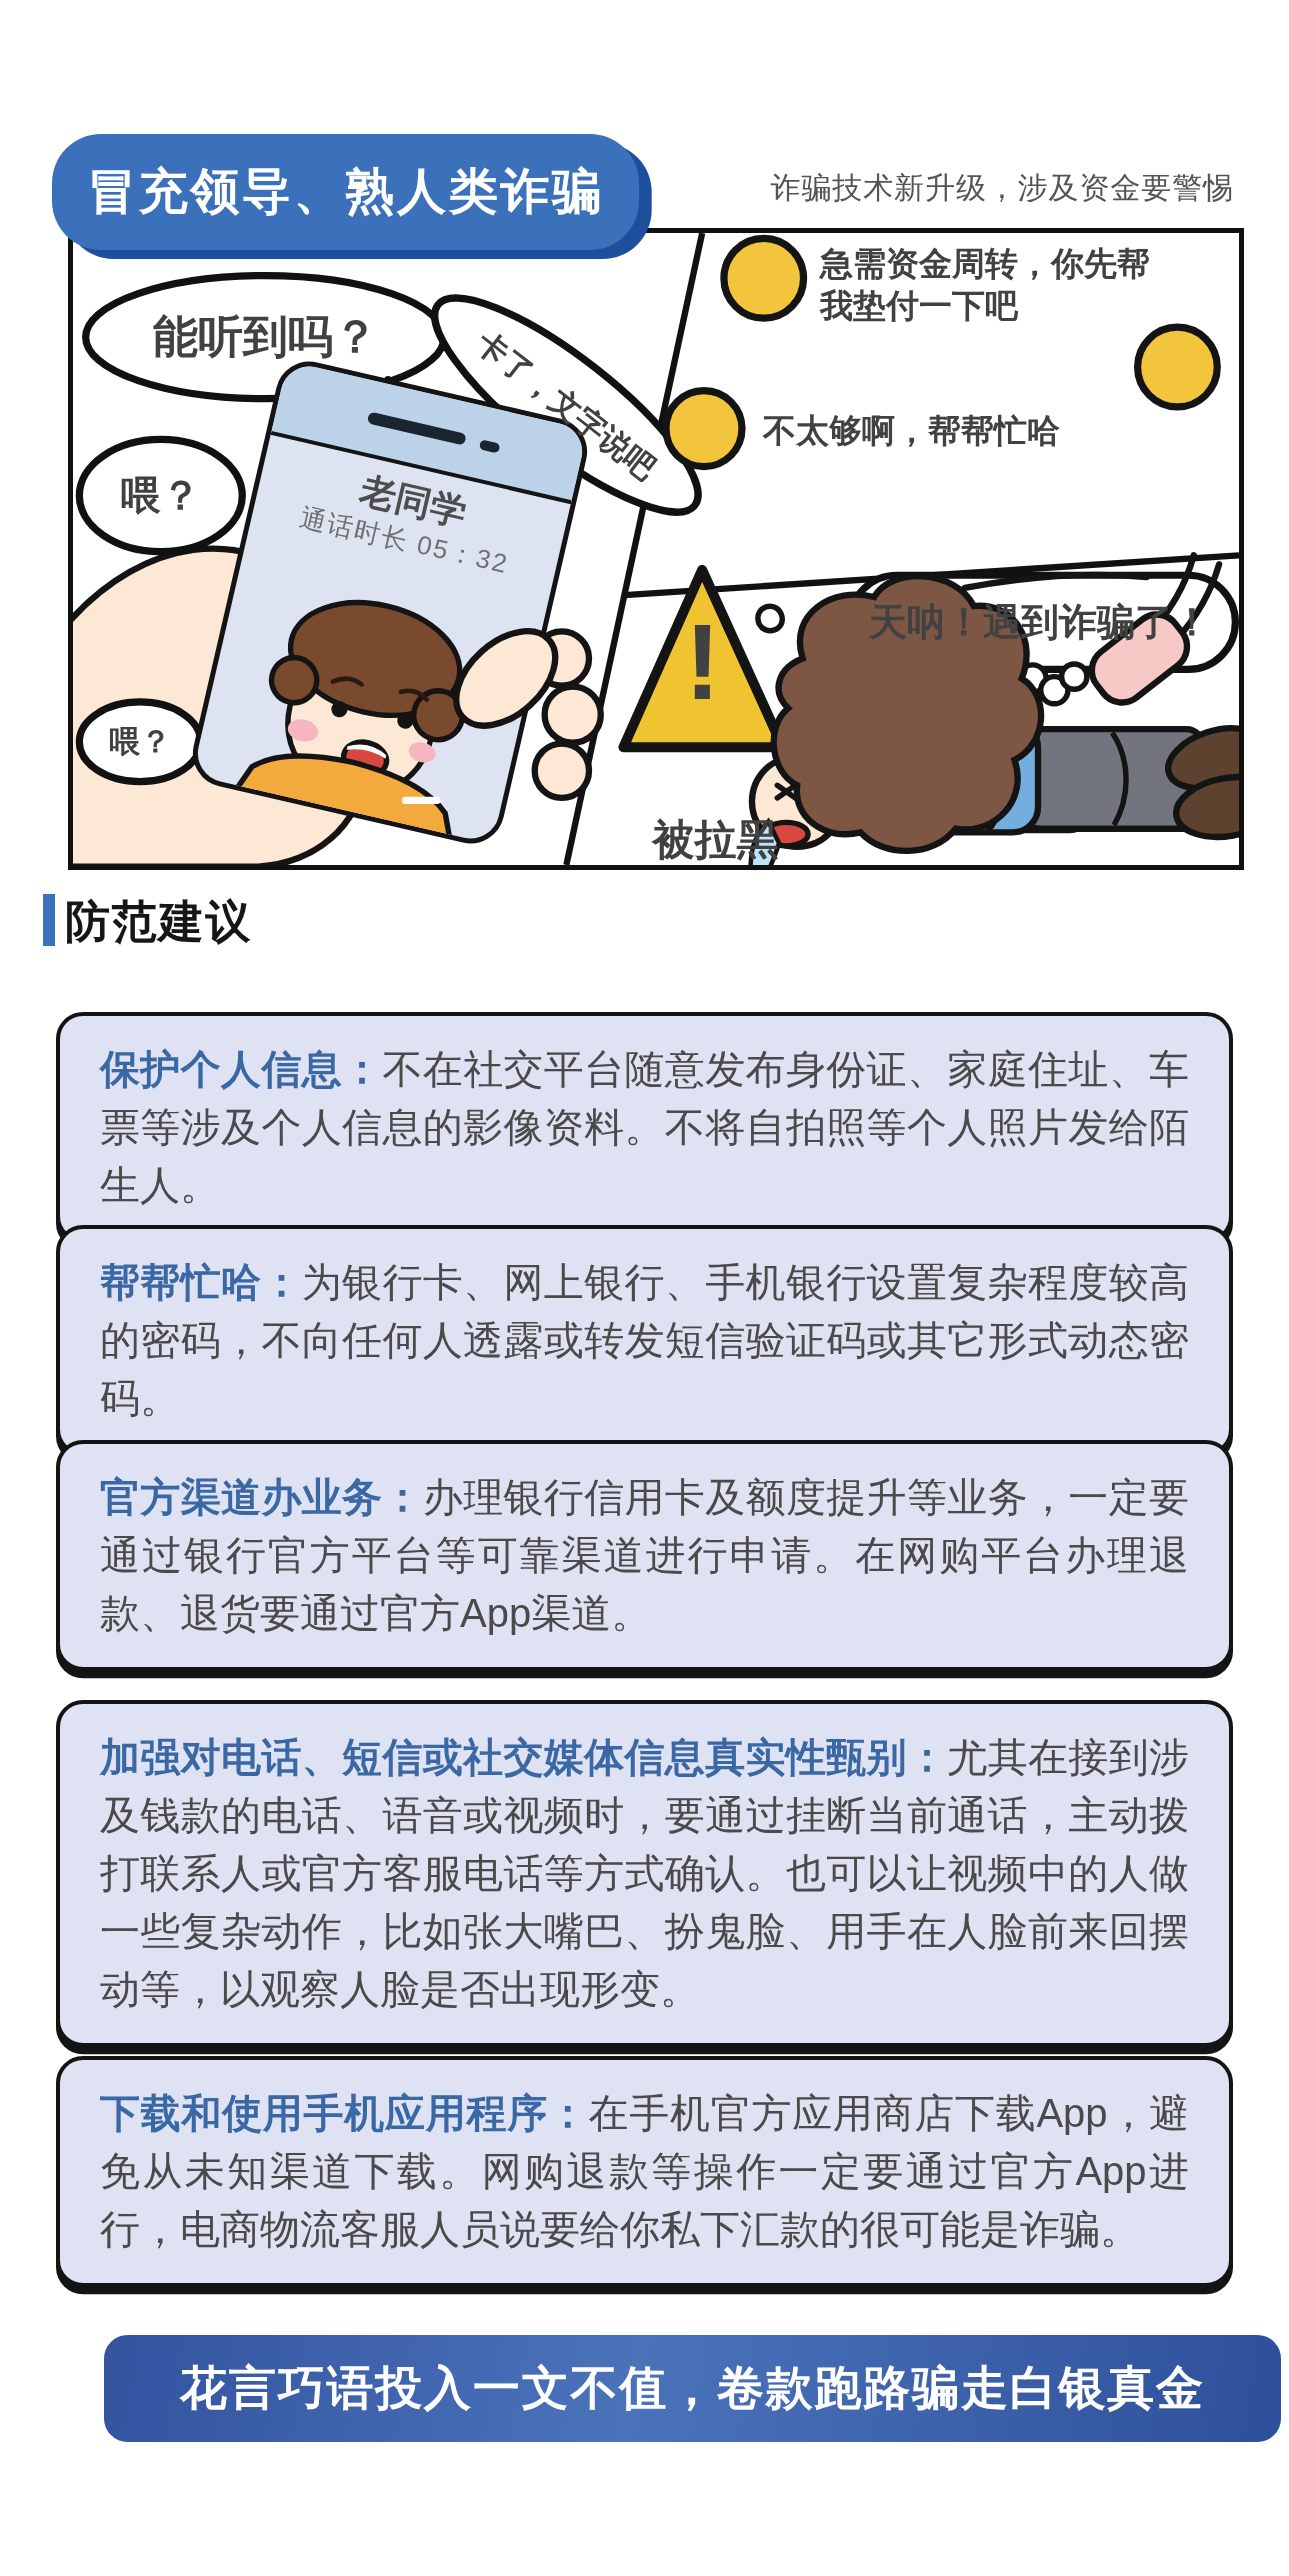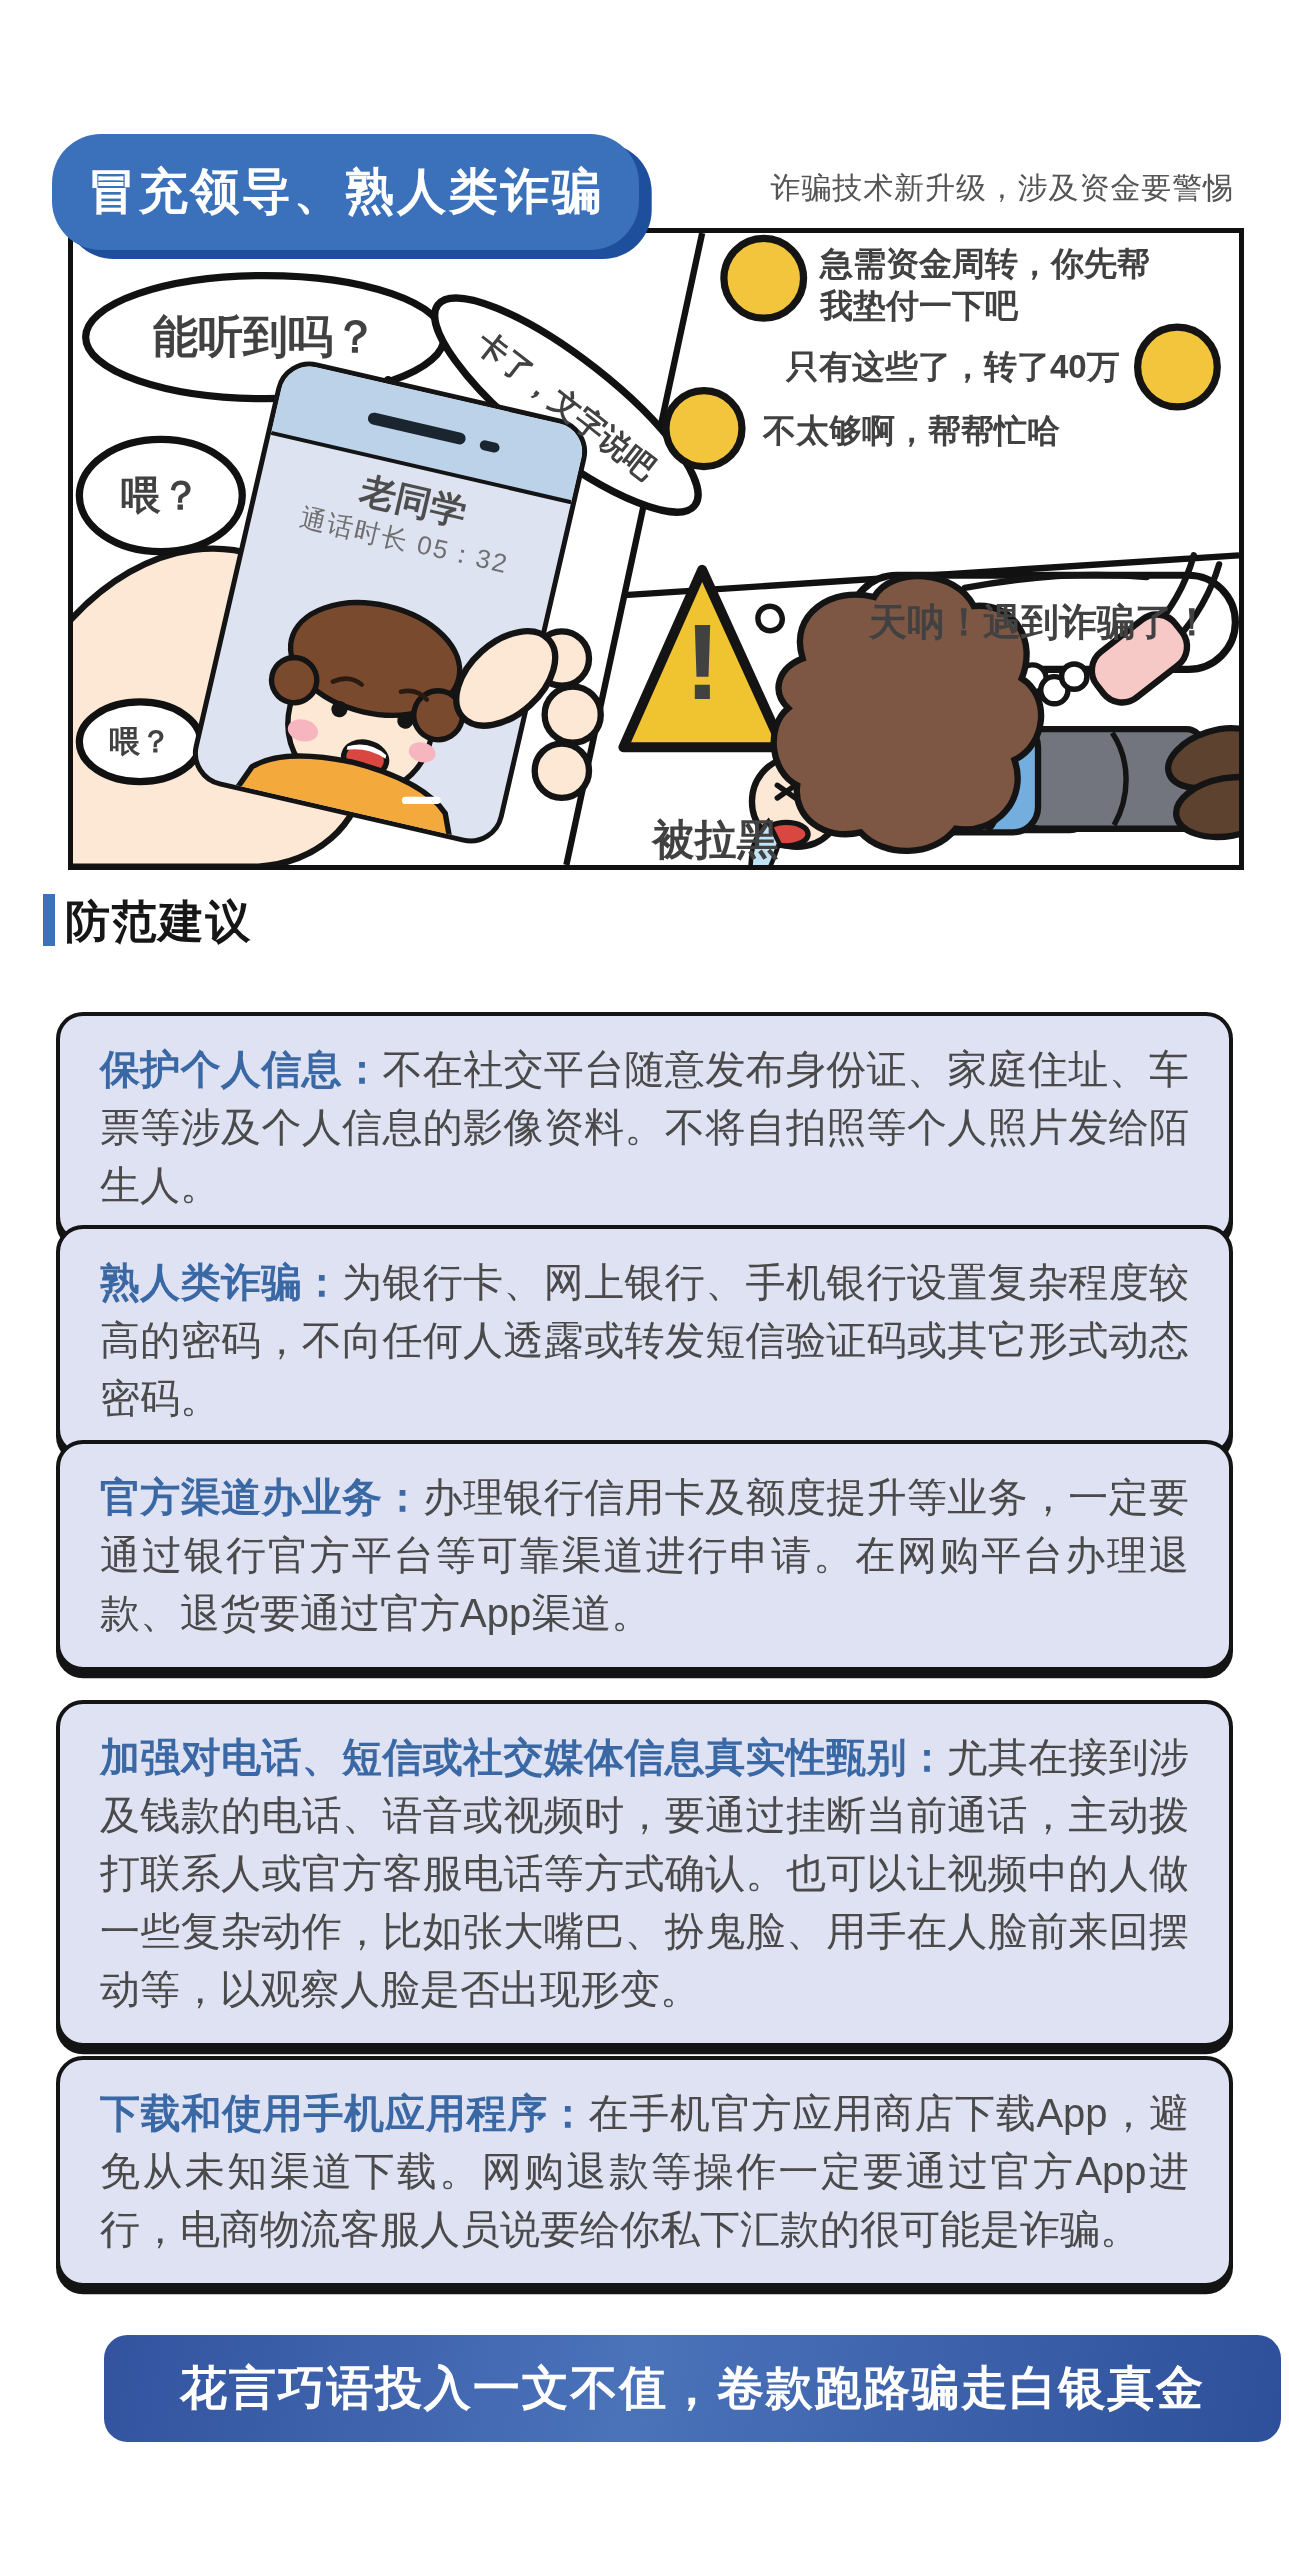--- a/index.html
+++ b/index.html
@@ -180,36 +180,35 @@
       <ellipse cx="478" cy="492" rx="64" ry="40" fill="#fde8d5" stroke="#141414" stroke-width="7"></ellipse>
     </g>
   </svg>
 
   <div class="txt bubble1-t">能听到吗？</div>
   <div class="txt hello1-t">喂？</div>
   <div class="txt hello2-t">喂？</div>
   <div class="txt lag-t">卡了，文字说吧</div>
   <div class="txt chat1a">急需资金周转，你先帮</div>
   <div class="txt chat1b">我垫付一下吧</div>
-  <div class="txt chat2">只有这些了，转了40万</div>
   <div class="txt chat3">不太够啊，帮帮忙哈</div>
   <div class="txt exclaim-t">!</div>
   <div class="txt shout-t">天呐！遇到诈骗了！</div>
   <div class="txt blocked-t">被拉黑</div>
   <div class="txt nocontact-t">联系不上了</div>
 </div>
 
 <div class="abs advice-head-bar"></div>
 <div class="abs advice-head">防范建议</div>
 
 <div class="abs card card1">
   <b>保护个人信息：</b><span>不在社交平台随意发布身份证、家庭住址、车票等涉及个人信息的影像资料。不将自拍照等个人照片发给陌生人。</span>
 </div>
 <div class="abs card card2">
-  <b>熟人类诈骗：</b><span>为银行卡、网上银行、手机银行设置复杂程度较高的密码，不向任何人透露或转发短信验证码或其它形式动态密码。</span>
+  <b>帮帮忙哈：</b><span>为银行卡、网上银行、手机银行设置复杂程度较高的密码，不向任何人透露或转发短信验证码或其它形式动态密码。</span>
 </div>
 <div class="abs card card3">
   <b>官方渠道办业务：</b><span>办理银行信用卡及额度提升等业务，一定要通过银行官方平台等可靠渠道进行申请。在网购平台办理退款、退货要通过官方App渠道。</span>
 </div>
 <div class="abs card card4">
   <b>加强对电话、短信或社交媒体信息真实性甄别：</b><span>尤其在接到涉及钱款的电话、语音或视频时，要通过挂断当前通话，主动拨打联系人或官方客服电话等方式确认。也可以让视频中的人做一些复杂动作，比如张大嘴巴、扮鬼脸、用手在人脸前来回摆动等，以观察人脸是否出现形变。</span>
 </div>
 <div class="abs card card5">
   <b>下载和使用手机应用程序：</b><span>在手机官方应用商店下载App，避免从未知渠道下载。网购退款等操作一定要通过官方App进行，电商物流客服人员说要给你私下汇款的很可能是诈骗。</span>
 </div>

